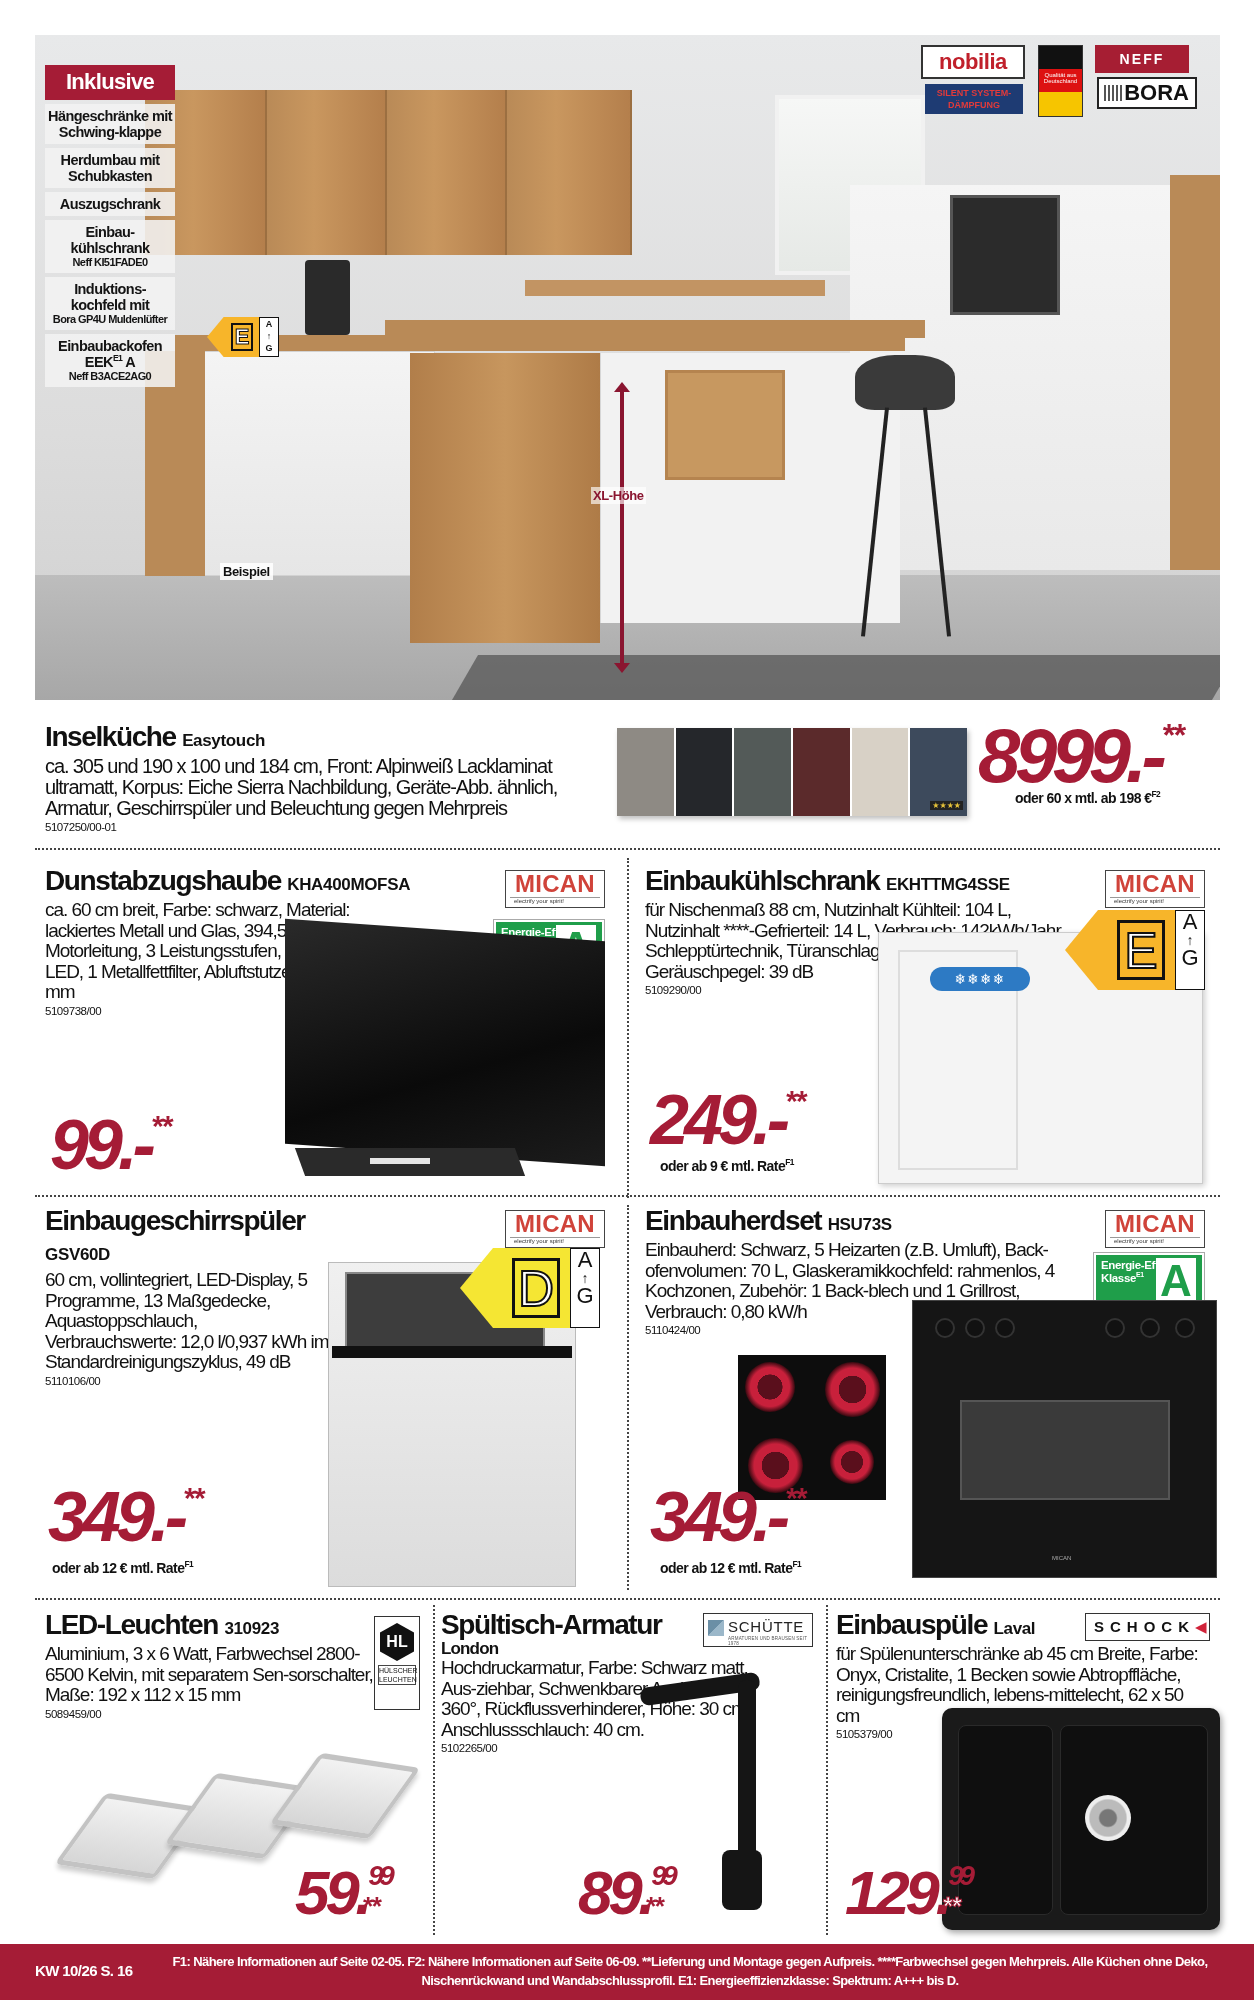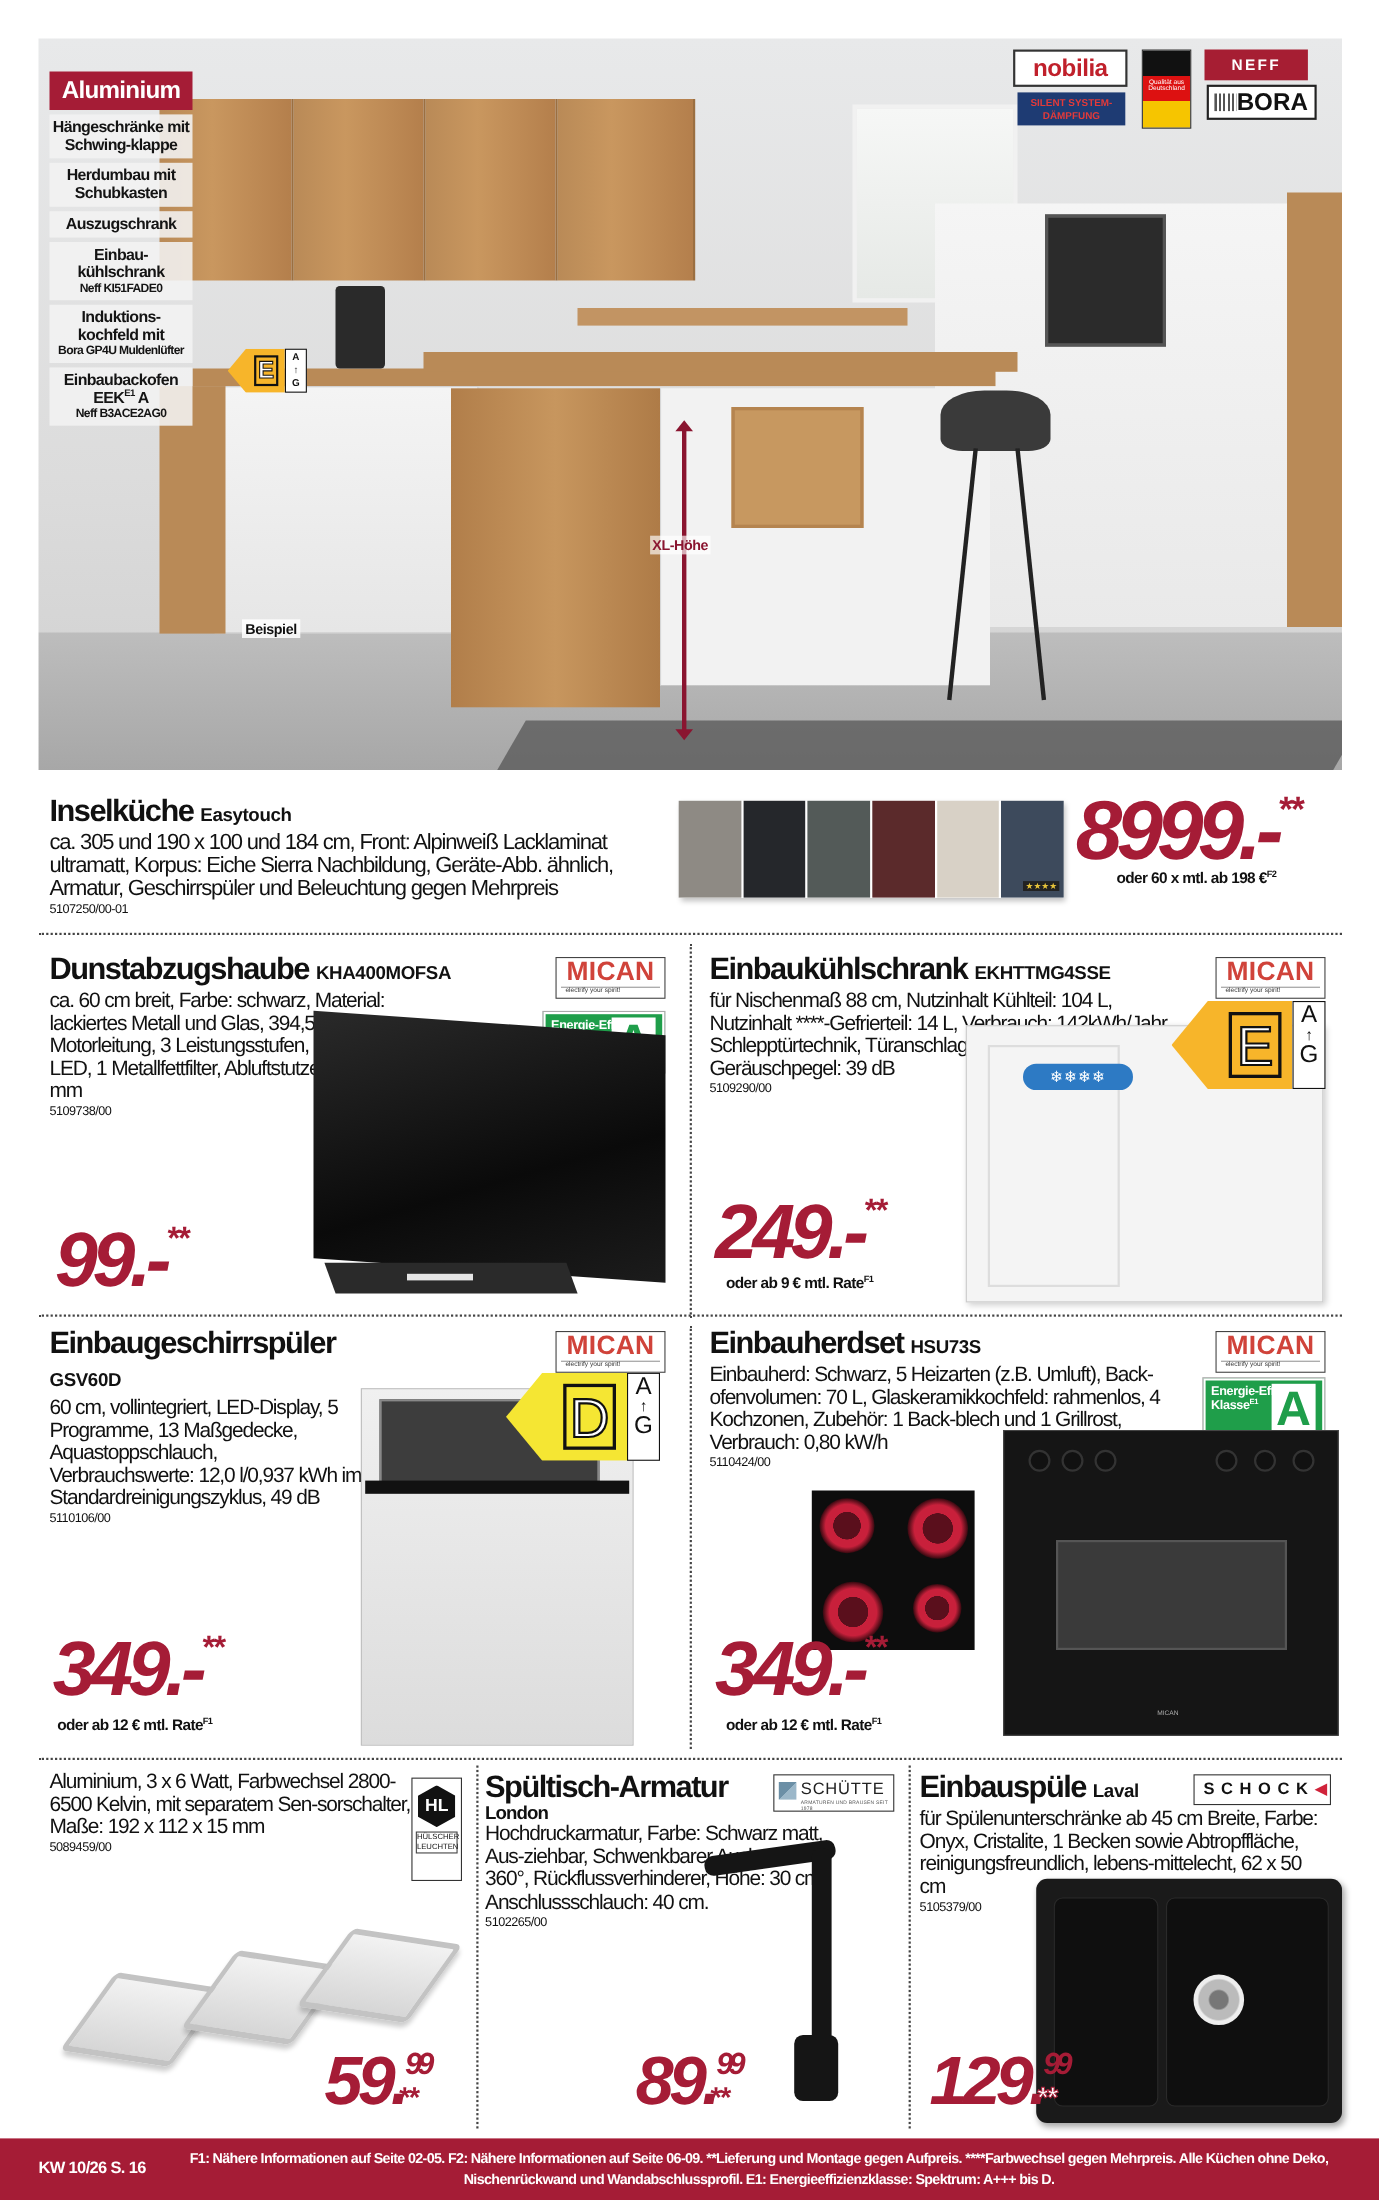--- a/index.html
+++ b/index.html
@@ -171,21 +171,21 @@
       </div>
     <div class="eu-scale">
       <div>A</div>
       <div>↑</div>
       <div>G</div>
     </div>
   </div>
 </div>
 
 <div id="inklusive">
-  <div class="title">Aluminium</div>
+  <div class="title">Inklusive</div>
   <div class="item"><span>Hängeschränke mit Schwing-klappe</span></div>
   <div class="item"><span>Herdumbau mit Schubkasten</span></div>
   <div class="item"><span>Auszugschrank</span></div>
   <div class="item"><span>Einbau-kühlschrank</span><span class="sub">Neff KI51FADE0</span></div>
   <div class="item"><span>Induktions-kochfeld mit</span><span class="sub">Bora GP4U Muldenlüfter</span></div>
   <div class="item"><span>Einbaubackofen</span><br><span>EEK</span><sup>E1</sup> <span>A</span><span class="sub">Neff B3ACE2AG0</span></div>
 </div>
 
 <div class="logo-nobilia">nobilia</div>
 <div class="logo-silent">SILENT SYSTEM-DÄMPFUNG</div>
@@ -313,20 +313,21 @@
 <div class="knob" style="left:1140px;top:1318px;"></div>
 <div class="knob" style="left:1175px;top:1318px;"></div>
 <div class="oven-window" style="left:960px;top:1400px;width:210px;height:100px;"></div>
 <div class="abs" style="left:1052px;top:1555px;font-size:6px;color:#aaa;">MICAN</div>
 <div class="price" style="left:650px;top:1482px;font-size:70px;"><span>349.-</span><span class="stars">**</span></div>
 <div class="rate" style="left:660px;top:1560px;"><span>oder ab 12 € mtl. Rate</span><sup>F1</sup></div>
 
 <div class="hdash" style="left:35px;top:1598px;width:1185px;"></div>
 
 <div class="abs" style="left:45px;top:1610px;width:330px;">
+  <div class="h-title"><span>LED-Leuchten</span> <span class="model">310923</span></div>
   <div class="desc" style="width:330px;">Aluminium, 3 x 6 Watt, Farbwechsel 2800-6500 Kelvin, mit separatem Sen-sorschalter, Maße: 192 x 112 x 15 mm</div>
   <div class="artno">5089459/00</div>
 </div>
 <div class="logo-hl">
   <div class="hex">HL</div>
   <div class="txt">HÜLSCHER LEUCHTEN</div>
 </div>
 <div class="led-panel" style="left:75px;top:1800px;"></div>
 <div class="led-panel" style="left:185px;top:1780px;"></div>
 <div class="led-panel" style="left:290px;top:1760px;"></div>

